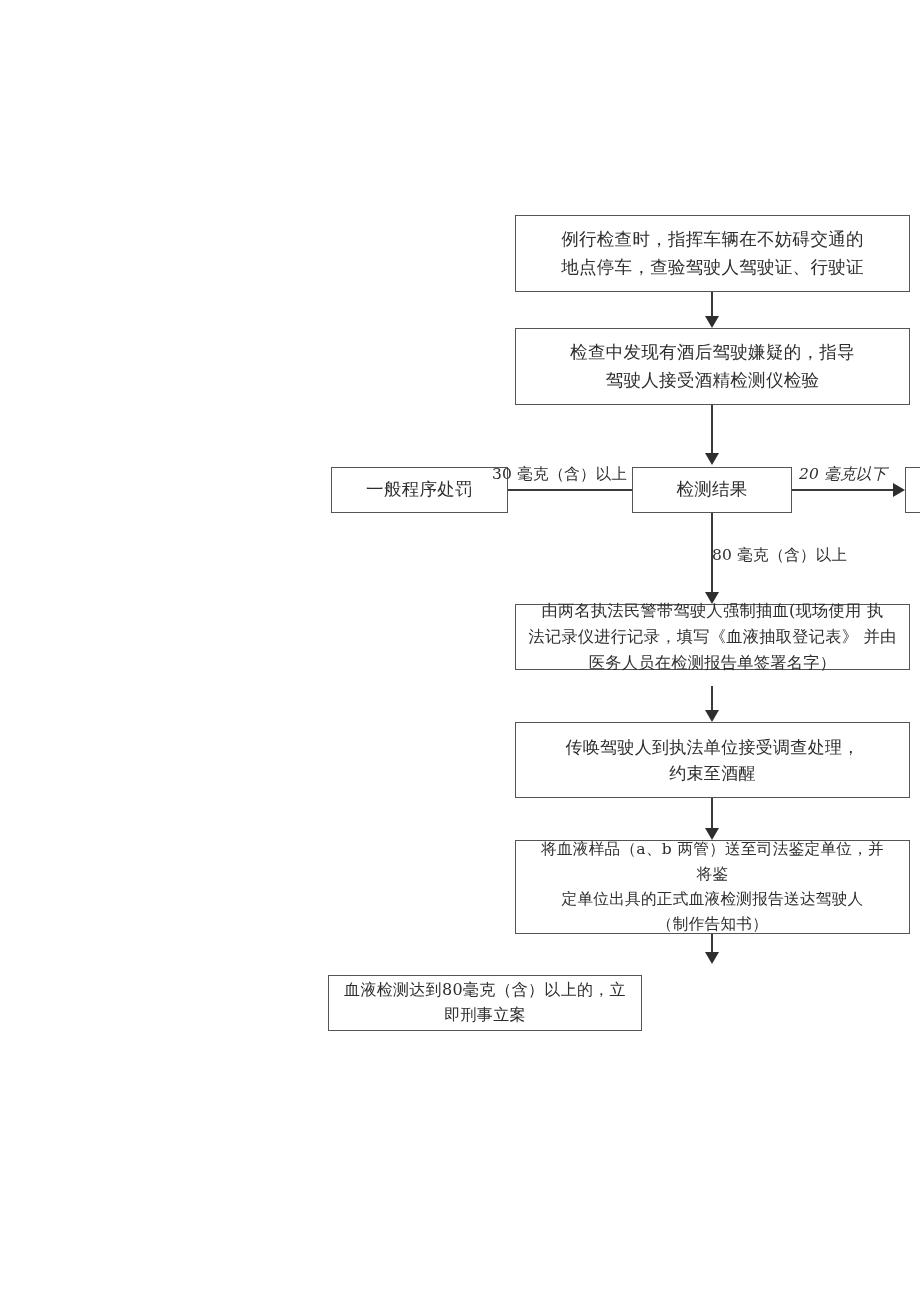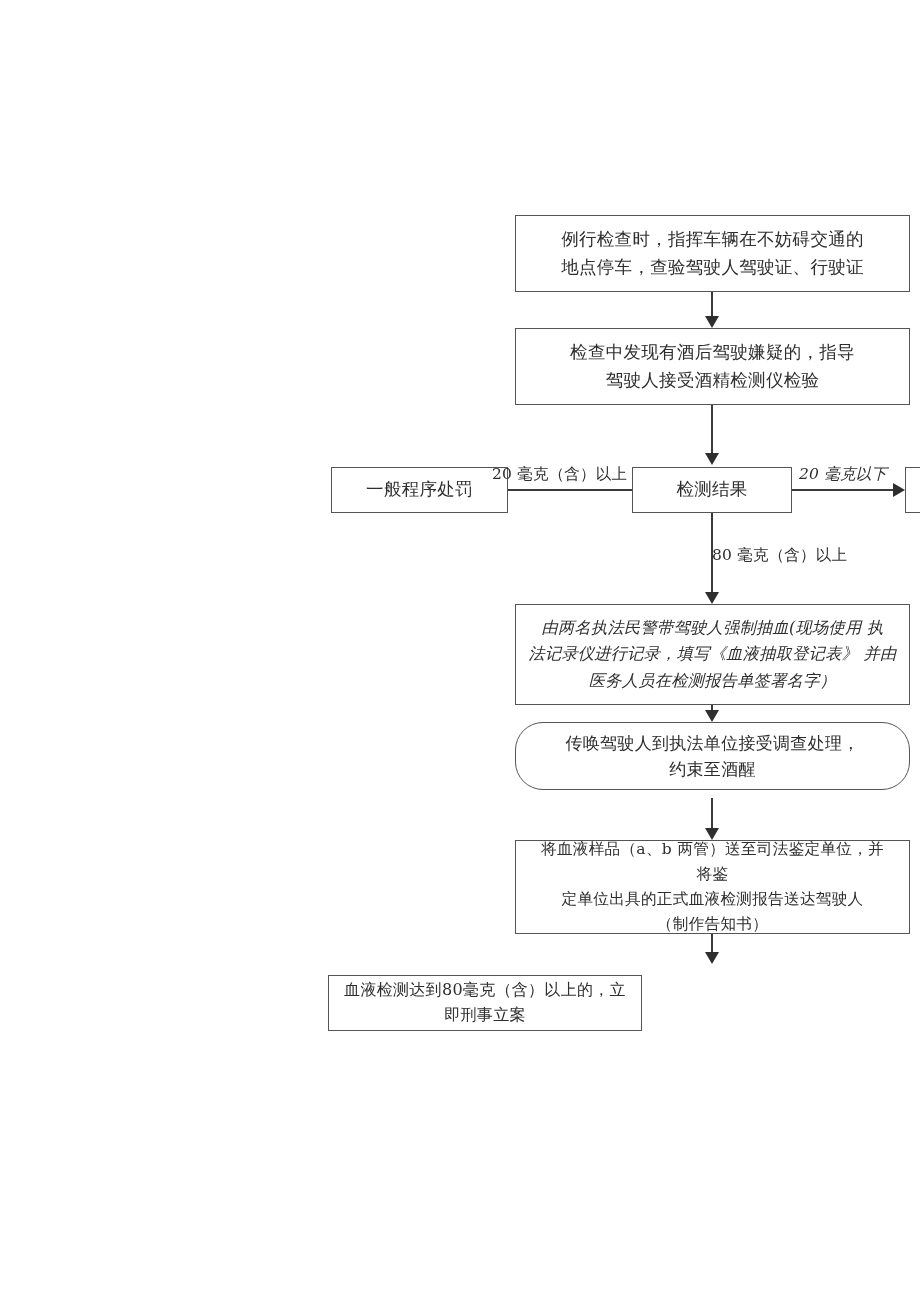--- a/index.html
+++ b/index.html
@@ -43,22 +43,22 @@
     display: block;
     width: 100%;
     white-space: pre-line;
   }
 
   .node-routine   { left: 515px; top: 200px;  width: 395px; height: 77px;  font-size: 17.5px; padding: 0 18px; }
   .node-suspect   { left: 515px; top: 313px;  width: 395px; height: 77px;  font-size: 17.5px; padding: 8px 18px; }
   .node-decision  { left: 632px; top: 452px;  width: 160px; height: 46px;  font-size: 17.5px; }
   .node-general   { left: 331px; top: 452px;  width: 177px; height: 46px;  font-size: 17.5px; }
   .node-under20   { left: 905px; top: 452px;  width: 150px; height: 46px;  font-size: 17.5px; }
-  .node-blood     { left: 515px; top: 589px;  width: 395px; height: 101px;  font-size: 16.2px; padding: 16px 10px; line-height: 1.62; font-style: italic; }
-  .node-summon    { left: 515px; top: 707px;  width: 395px; height: 68px;  font-size: 17px;   padding: 0 16px; border-radius: 28px; }
+  .node-blood     { left: 515px; top: 589px;  width: 395px; height: 66px;  font-size: 16.2px; padding: 16px 10px; line-height: 1.62; }
+  .node-summon    { left: 515px; top: 707px;  width: 395px; height: 76px;  font-size: 17px;   padding: 0 16px; }
   .node-sample    { left: 515px; top: 825px;  width: 395px; height: 94px;  font-size: 15.6px; padding: 0 24px; line-height: 1.62; }
   .node-criminal  { left: 328px; top: 960px;  width: 314px; height: 56px;  font-size: 16px;   padding: 4px 10px; line-height: 1.55; }
 
   
   .conn {
     position: absolute;
     background: #3a3a3a;
     z-index: 1;
   }
   .conn-v { width: 2px; }
@@ -120,21 +120,21 @@
 
   <div class="conn conn-v" style="left:711px; top:390px; height:48px;"></div>
   <div class="arrow-head arrow-down" style="left:705px; top:438px;"></div>
 
   <div class="node node-decision">
     <span class="node-text">检测结果</span>
   </div>
 
   <div class="conn conn-h" style="left:495px; top:474px; width:137px;"></div>
   <div class="arrow-head arrow-left" style="left:483px; top:468px;"></div>
-  <div class="edge-label label-left20">20 毫克（含）以上</div>
+  <div class="edge-label label-left20">30 毫克（含）以上</div>
 
   <div class="node node-general">
     <span class="node-text">一般程序处罚</span>
   </div>
 
   <div class="conn conn-h" style="left:792px; top:474px; width:101px;"></div>
   <div class="arrow-head arrow-right" style="left:893px; top:468px;"></div>
   <div class="edge-label label-right20">20 毫克以下</div>
 
   <div class="node node-under20">

